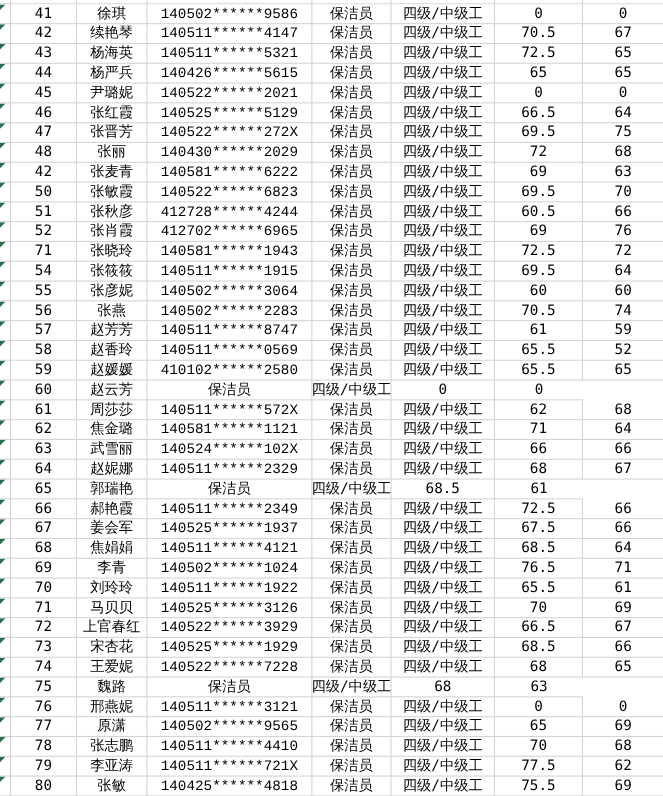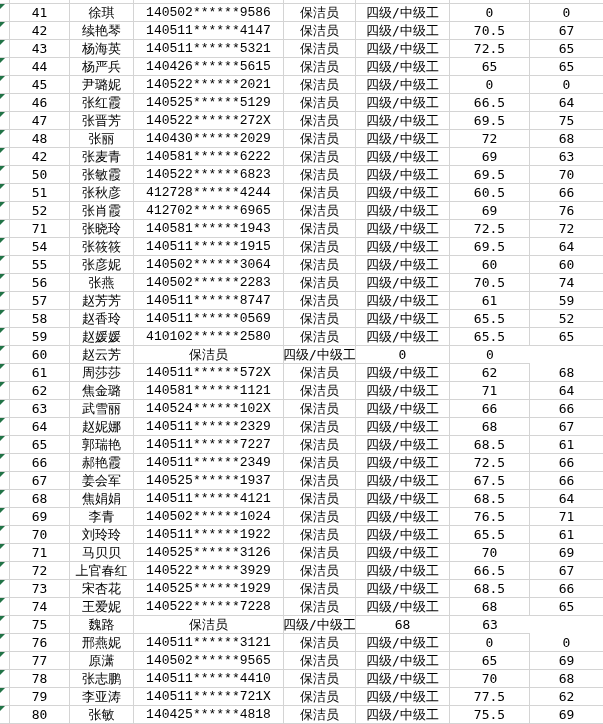--- a/index.html
+++ b/index.html
@@ -347,21 +347,20 @@
     <div class="cell">四级/中级工</div>
     <div class="cell num">68</div>
     <div class="cell num">67</div>
   </div>
     <div class="row">
     <div class="cell">
       <i class="tri"></i>
     </div>
     <div class="cell num">65</div>
     <div class="cell">郭瑞艳</div>
-    <div class="cell id">140511******7227</div>
     <div class="cell">保洁员</div>
     <div class="cell">四级/中级工</div>
     <div class="cell num">68.5</div>
     <div class="cell num">61</div>
   </div>
     <div class="row">
     <div class="cell">
       <i class="tri"></i>
     </div>
     <div class="cell num">66</div>

